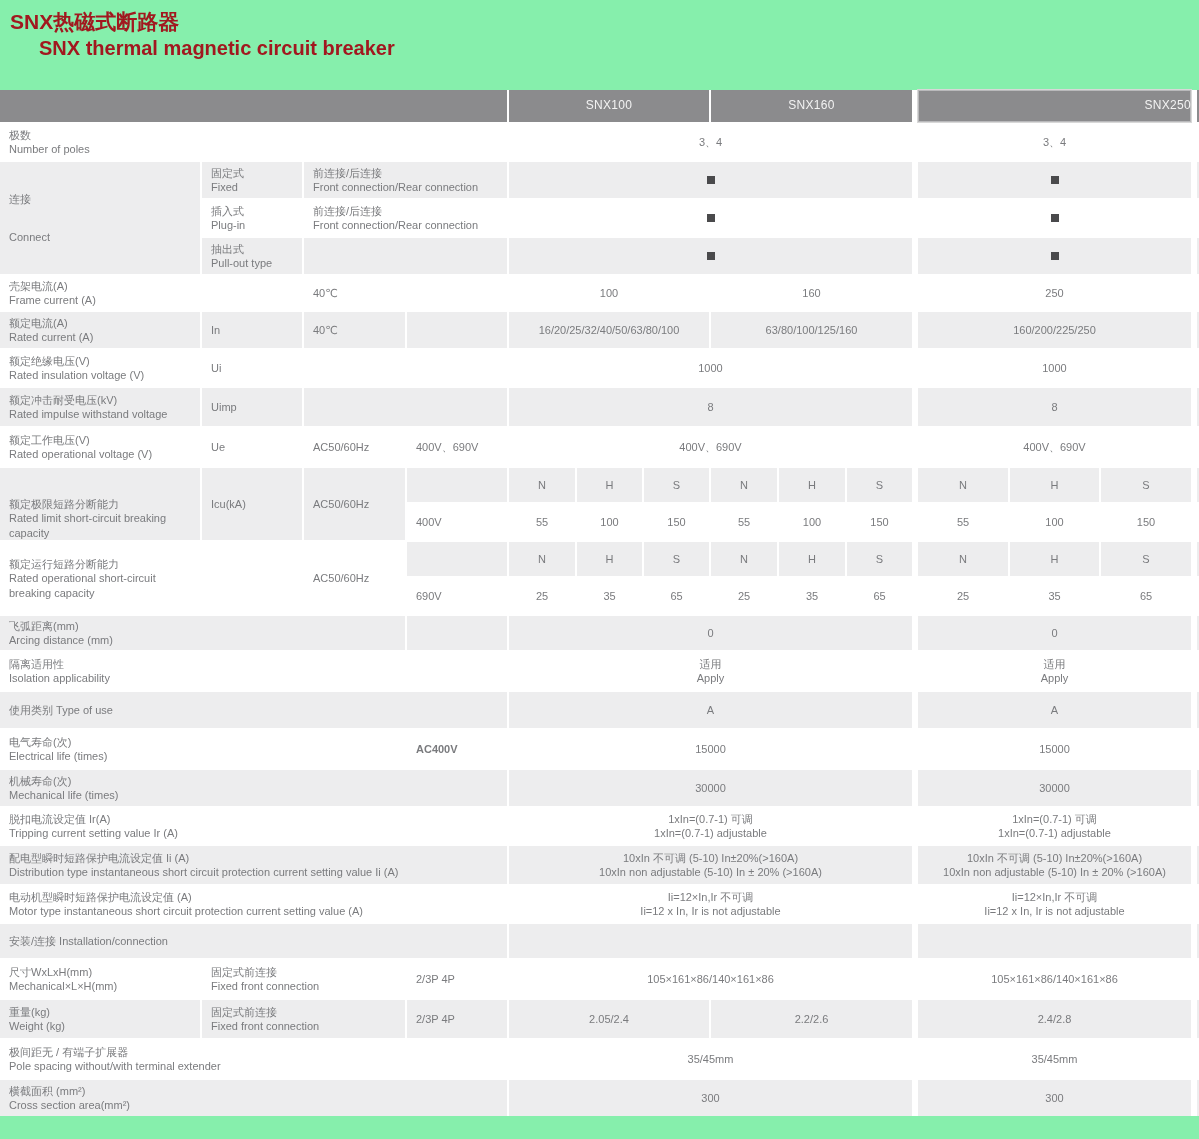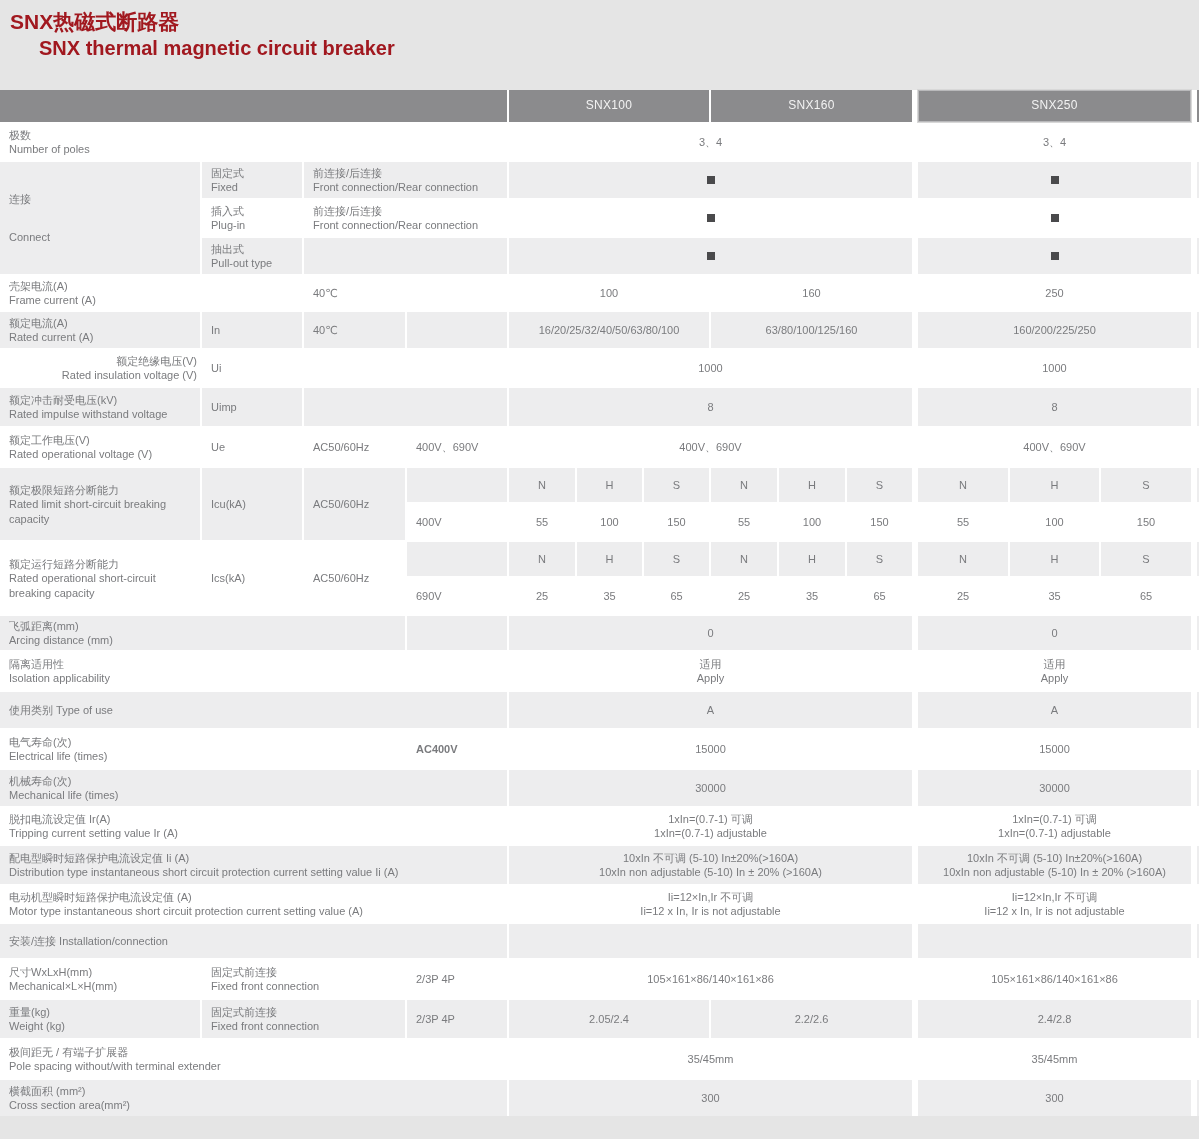--- a/index.html
+++ b/index.html
@@ -4,21 +4,21 @@
 <style>
   :root{
     --red:#a1181f;
     --hdr:#8b8b8d;
     --band:#ededee;
     --txt:#7a7b7e;
     --sq:#4a4a4c;
   }
   html,body{margin:0;padding:0;background:#fff;}
   .page{
-    width:1199px;height:1139px;background:#e5e5e5;overflow:hidden;
+    width:1199px;height:1139px;background:#86efac;overflow:hidden;
     font-family:"Liberation Sans","DejaVu Sans",sans-serif;
   }
   .titles{padding:8px 0 0 10px;}
   .t-zh{font-size:21px;font-weight:bold;color:var(--red);line-height:1.3;}
   .t-en{font-size:20px;font-weight:bold;color:var(--red);line-height:1.3;margin-left:29px;}
   .grid{
     margin-top:29px;
     display:grid;
     grid-template-columns:200px 100px 101px 100px 66px 65px 65px 66px 66px 65px 2px 90px 89px 90px 2px 3px;
     grid-template-rows:32px 36px 36px 36px 36px 34px 36px 36px 38px 38px 34px 36px 34px 36px 34px 38px 36px 38px 36px 36px 38px 36px 34px 38px 38px 38px 36px;
@@ -27,21 +27,21 @@
     background:#fff;
   }
   .cell{
     display:flex;flex-direction:column;justify-content:center;align-items:center;
     text-align:center;font-size:11px;color:var(--txt);line-height:1.32;overflow:hidden;
   }
   .cell.left{align-items:flex-start;text-align:left;padding-left:9px;padding-right:3px;}
   .bg0{background:#fff;}
   .bg1{background:var(--band);}
   .bg2{background:var(--hdr);color:#f3f3f3;font-size:12px;letter-spacing:.3px;}
-  .bd{box-shadow:inset 0 0 0 1px #b9b9bb, 0 0 0 1px #d8d8d8;}
+  .bd{box-shadow:inset 0 0 0 1px #b9b9bb, 0 0 0 1px #d8d8d8;align-items:flex-end;}
   .ln{white-space:nowrap;}
   .square{width:8px;height:8px;background:var(--sq);}
 </style>
 </head>
 <body>
 
 <div class="page">
   <div class="titles">
     <div class="t-zh">SNX热磁式断路器</div>
     <div class="t-en">SNX thermal magnetic circuit breaker</div>
@@ -147,21 +147,21 @@
       <div class="cell bg1" style="grid-area: 7 / 5 / span 1 / span 3;">
         <div class="ln">16/20/25/32/40/50/63/80/100</div>
       </div>
       <div class="cell bg1" style="grid-area: 7 / 8 / span 1 / span 3;">
         <div class="ln">63/80/100/125/160</div>
       </div>
       <div class="cell bg1" style="grid-area: 7 / 12 / span 1 / span 3;">
         <div class="ln">160/200/225/250</div>
       </div>
       <div class="cell bg1" style="grid-area: 7 / 16 / span 1 / span 1;"></div>
-      <div class="cell bg0 left" style="grid-area: 8 / 1 / span 1 / span 1; align-items: flex-end;">
+      <div class="cell bg0 left" style="grid-area: 8 / 1 / span 1 / span 1;">
         <div class="ln">额定绝缘电压(V)</div>
         <div class="ln">Rated insulation voltage (V)</div>
       </div>
       <div class="cell bg0 left" style="grid-area: 8 / 2 / span 1 / span 1;">
         <div class="ln">Ui</div>
       </div>
       <div class="cell bg0" style="grid-area: 8 / 3 / span 1 / span 2;"></div>
       <div class="cell bg0" style="grid-area: 8 / 5 / span 1 / span 6;">
         <div class="ln">1000</div>
       </div>
@@ -197,21 +197,21 @@
       <div class="cell bg0 left" style="grid-area: 10 / 4 / span 1 / span 1;">
         <div class="ln">400V、690V</div>
       </div>
       <div class="cell bg0" style="grid-area: 10 / 5 / span 1 / span 6;">
         <div class="ln">400V、690V</div>
       </div>
       <div class="cell bg0" style="grid-area: 10 / 12 / span 1 / span 3;">
         <div class="ln">400V、690V</div>
       </div>
       <div class="cell bg0" style="grid-area: 10 / 16 / span 1 / span 1;"></div>
-      <div class="cell bg1 left" style="grid-area: 11 / 1 / span 2 / span 1;">
+      <div class="cell bg1 left" style="grid-area: 11 / 1 / span 2 / span 1; justify-content: flex-end;">
         <div class="ln">额定极限短路分断能力</div>
         <div class="ln">Rated limit short-circuit breaking</div>
         <div class="ln">capacity</div>
       </div>
       <div class="cell bg1 left" style="grid-area: 11 / 2 / span 2 / span 1;">
         <div class="ln">Icu(kA)</div>
       </div>
       <div class="cell bg1 left" style="grid-area: 11 / 3 / span 2 / span 1;">
         <div class="ln">AC50/60Hz</div>
       </div>
@@ -272,23 +272,20 @@
         <div class="ln">100</div>
       </div>
       <div class="cell bg0" style="grid-area: 12 / 14 / span 1 / span 1;">
         <div class="ln">150</div>
       </div>
       <div class="cell bg0" style="grid-area: 12 / 16 / span 1 / span 1;"></div>
       <div class="cell bg0 left" style="grid-area: 13 / 1 / span 2 / span 1;">
         <div class="ln">额定运行短路分断能力</div>
         <div class="ln">Rated operational short-circuit</div>
         <div class="ln">breaking capacity</div>
-      </div>
-      <div class="cell bg0 left" style="grid-area: 13 / 2 / span 2 / span 1;">
-        <div class="ln">Ics(kA)</div>
       </div>
       <div class="cell bg0 left" style="grid-area: 13 / 3 / span 2 / span 1;">
         <div class="ln">AC50/60Hz</div>
       </div>
       <div class="cell bg1" style="grid-area: 13 / 4 / span 1 / span 1;"></div>
       <div class="cell bg1" style="grid-area: 13 / 5 / span 1 / span 1;">
         <div class="ln">N</div>
       </div>
       <div class="cell bg1" style="grid-area: 13 / 6 / span 1 / span 1;">
         <div class="ln">H</div>

